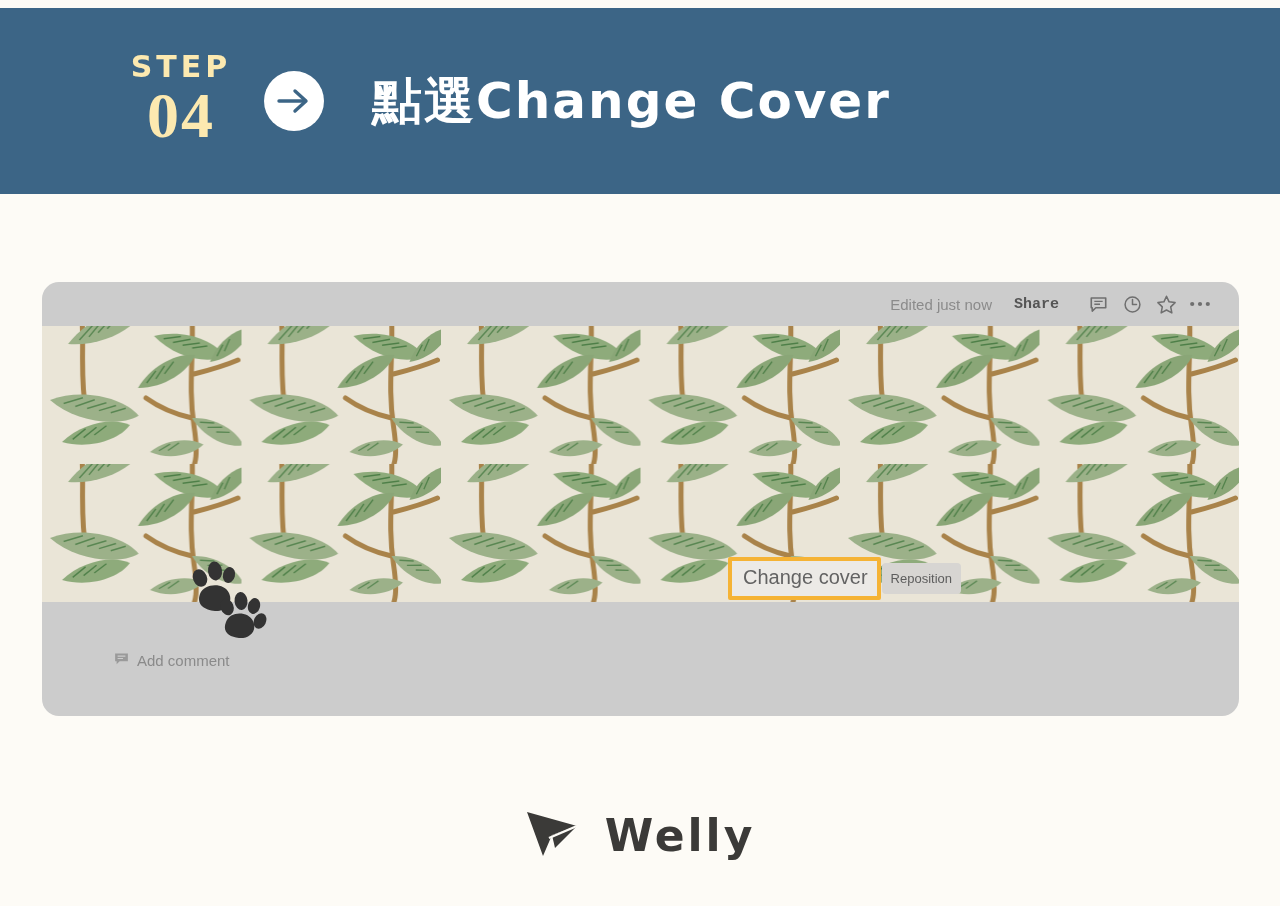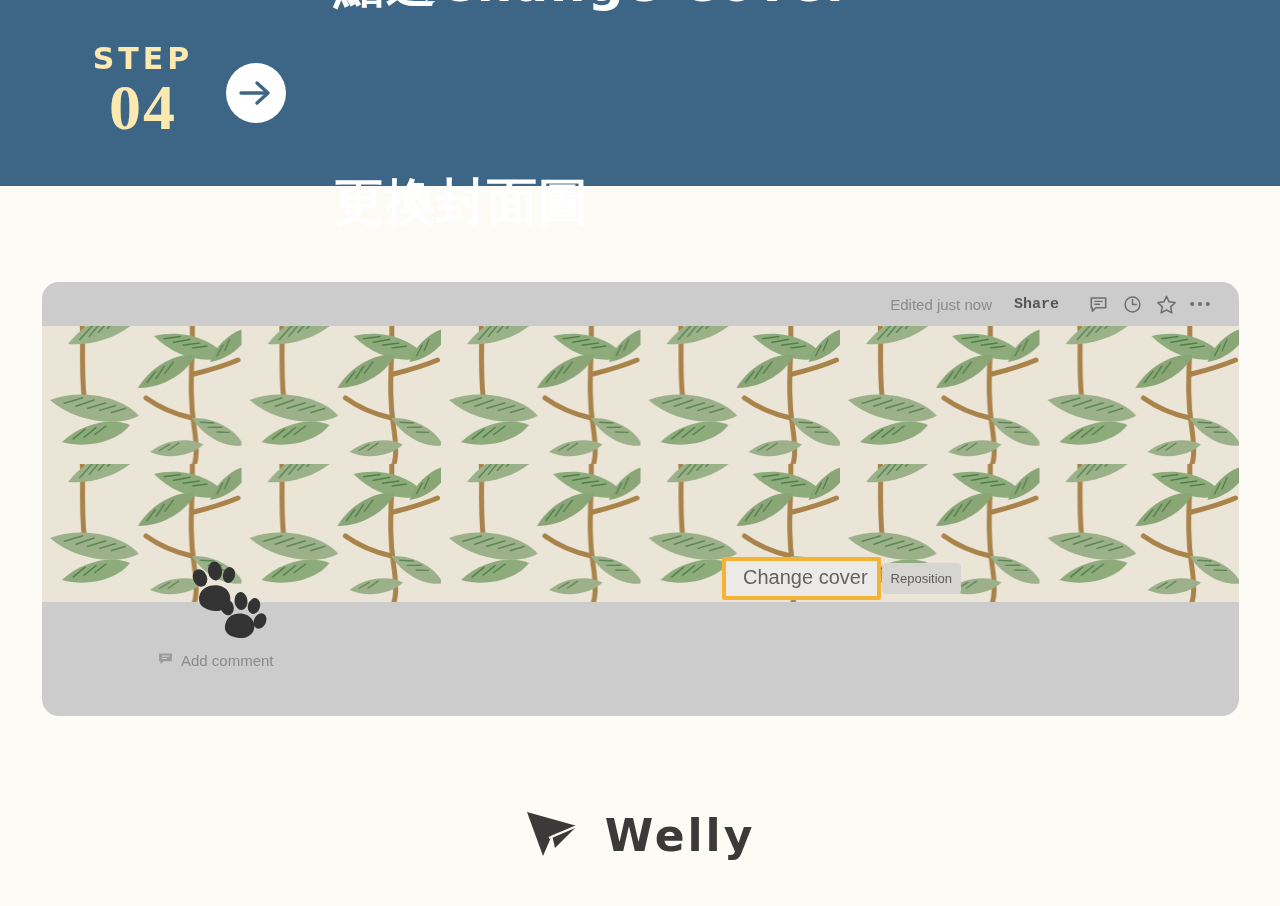--- a/index.html
+++ b/index.html
@@ -5,24 +5,24 @@
   * { box-sizing: border-box; margin: 0; padding: 0; }
   html, body {
     width: 1280px; height: 906px;
     background: #fdfbf6;
     font-family: "Liberation Sans", "DejaVu Sans", sans-serif;
     overflow: hidden;
   }
 
   
   .banner {
-    position: absolute; left: 0; top: 0;
+    position: absolute; left: 0; top: 8px;
     width: 1280px; height: 186px;
     background: #3c6586;
-    display: flex; align-items: center;
+    display: flex; align-items: center; padding-left: 38px;
   }
   .step-block {
     width: 150px;
     margin-left: 68px;
     display: flex; flex-direction: column;
     align-items: center; justify-content: center;
   }
   .step-word {
     color: #fce9b0;
     font-size: 30px;
@@ -116,40 +116,40 @@
     border: 4px solid #f5b335;
     background: #f5b335;
     border-radius: 2px;
     padding: 0;
   }
   .btn-change {
     display: block;
     background: #eceae6;
     color: #636363;
     font-size: 20px;
-    padding: 5px 9px 7px 17px;
+    padding: 5px 9px 7px 11px;
     line-height: 1.15;
     font-family: "Liberation Sans", sans-serif;
     white-space: nowrap;
   }
   .btn-reposition {
     background: #d7d5d2;
     color: #5d5d5d;
     font-size: 13px;
     padding: 8px 9px;
     border-radius: 4px;
     margin-left: 1px;
     font-family: "Liberation Sans", sans-serif;
     white-space: nowrap;
   }
 
   
   .page-body {
     position: relative;
-    padding-left: 116px;
+    padding-left: 72px;
   }
   .page-icon {
     position: absolute;
     left: 140px; top: -42px;
     width: 92px; height: 80px;
   }
   .add-comment-row {
     display: flex; align-items: center;
     gap: 8px;
     padding-top: 50px;
@@ -195,21 +195,20 @@
 
   <div class="arrow-circle">
     <svg width="38" height="32" viewBox="0 0 38 32" aria-hidden="true">
       <line x1="4" y1="16" x2="30" y2="16" stroke="#3c6586" stroke-width="3.4" stroke-linecap="round"></line>
       <polyline points="20,6 31,16 20,26" fill="none" stroke="#3c6586" stroke-width="3.4" stroke-linecap="round" stroke-linejoin="round"></polyline>
     </svg>
   </div>
 
   <div class="banner-heading">
     <span class="ln ln1">點選Change Cover</span>
-    <span class="ln ln2">更換封面圖</span>
   </div>
 
 </div>
 
 <div class="notion-window">
 
   <div class="notion-topbar">
     <span class="edited-label">Edited just now</span>
     <span class="share-label">Share</span>
 

